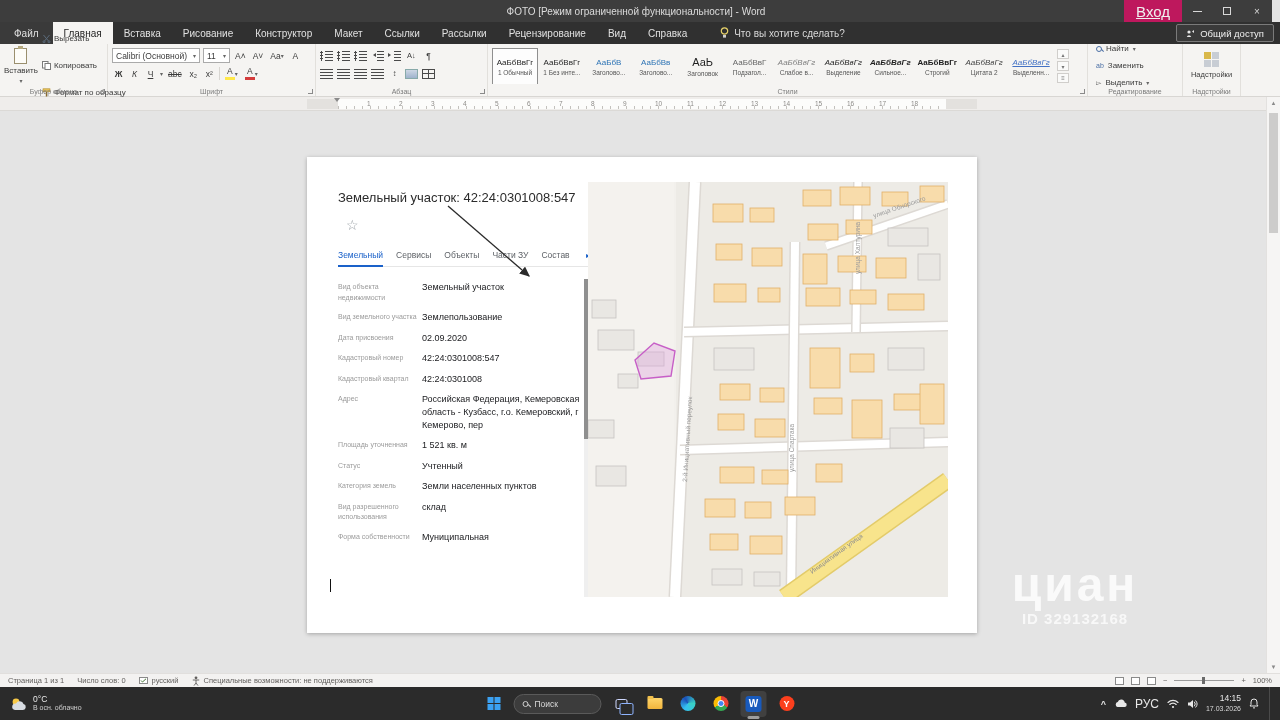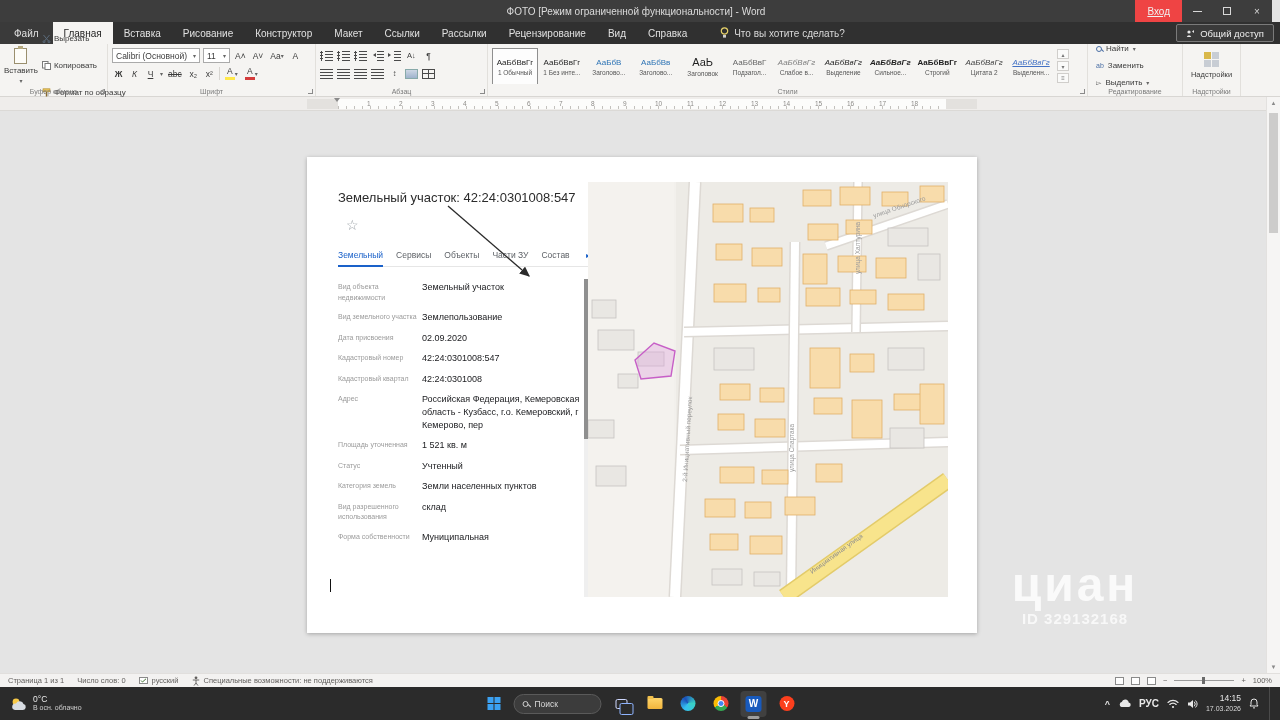--- a/index.html
+++ b/index.html
@@ -5,21 +5,21 @@
   html,body{margin:0;padding:0;width:1280px;height:720px;overflow:hidden;
     font-family:"Liberation Sans","DejaVu Sans",sans-serif;background:#e4e4e4;}
   *{box-sizing:border-box;}
   .app{position:absolute;inset:0;width:1280px;height:720px;}
 
   
   .titlebar{position:absolute;left:0;top:0;right:8px;height:22px;background:#3d3d3d;color:#e6e6e6;
     display:flex;align-items:center;font-size:10px;}
   .tb-title{position:absolute;left:50%;transform:translateX(-50%);white-space:nowrap;color:#dcdcdc;}
   .tb-right{margin-left:auto;display:flex;height:100%;align-items:stretch;}
-  .signin{background:#ef4444;padding:0 12px;display:flex;align-items:center;font-size:10px;color:#f0f0f0;text-decoration:underline;}
+  .signin{background:#be185d;padding:0 12px;display:flex;align-items:center;font-size:15px;color:#f0f0f0;text-decoration:underline;}
   .winbtn{width:30px;display:flex;align-items:center;justify-content:center;color:#d8d8d8;font-size:10px;}
   .box-glyph{width:8px;height:8px;border:1px solid #d8d8d8;display:inline-block;}
   .min-glyph{width:9px;border-bottom:1px solid #d8d8d8;display:inline-block;height:1px;}
 
   
   .tabrow{position:absolute;top:22px;left:0;right:0;height:22px;background:#303030;display:flex;
     align-items:stretch;color:#e0e0e0;font-size:10px;}
   .file-tab{padding:0 14px;display:flex;align-items:center;background:#3a3a3a;}
   .rtab{padding:0 11px;display:flex;align-items:center;}
   .rtab.active{background:#f5f4f2;color:#1e1e1e;}
@@ -167,21 +167,21 @@
   .folder-ic::before{content:"";position:absolute;top:-2.5px;left:0;width:6px;height:3px;background:#f2c14d;border-radius:1px 1px 0 0;}
   .edge-ic{width:15px;height:15px;border-radius:50%;background:conic-gradient(from 210deg,#35c1f1,#1b4fb8,#39d0c3,#35c1f1);}
   .chrome-ic{width:15px;height:15px;border-radius:50%;background:conic-gradient(#ea4335 0 33%,#34a853 33% 66%,#fbbc05 66% 100%);position:relative;}
   .chrome-ic::after{content:"";position:absolute;inset:4px;background:#4285f4;border:1.5px solid #fff;border-radius:50%;}
   .word-ic{width:16px;height:16px;background:#185abd;color:#fff;font-size:10px;font-weight:bold;
     display:flex;align-items:center;justify-content:center;border-radius:3px;}
   .ya-ic{width:15px;height:15px;border-radius:50%;background:#fc3f1d;color:#fff;font-size:9px;font-weight:bold;
     display:flex;align-items:center;justify-content:center;}
   .tk-right{margin-left:auto;display:flex;align-items:center;gap:8px;padding-right:8px;height:100%;}
   .chev{font-size:9px;font-weight:bold;color:#e0e0e0;}
-  .lang{font-size:10px;font-weight:bold;}
+  .lang{font-size:12px;}
   .clock{display:flex;flex-direction:column;align-items:flex-end;line-height:1.3;}
   .t-time{font-size:8.5px;}
   .t-date{font-size:7px;color:#d8d8d8;}
   .show-desk{width:3px;height:100%;border-left:1px solid #4a4a4a;margin-left:2px;}
 
   
   .watermark{position:absolute;left:975px;top:560px;width:200px;text-align:center;pointer-events:none;color:rgba(255,255,255,.82);}
   .wm-brand{font-size:48px;font-weight:bold;letter-spacing:3px;line-height:1.05;}
   .wm-id{font-size:15px;font-weight:bold;letter-spacing:1px;color:rgba(255,255,255,.75);}
 

